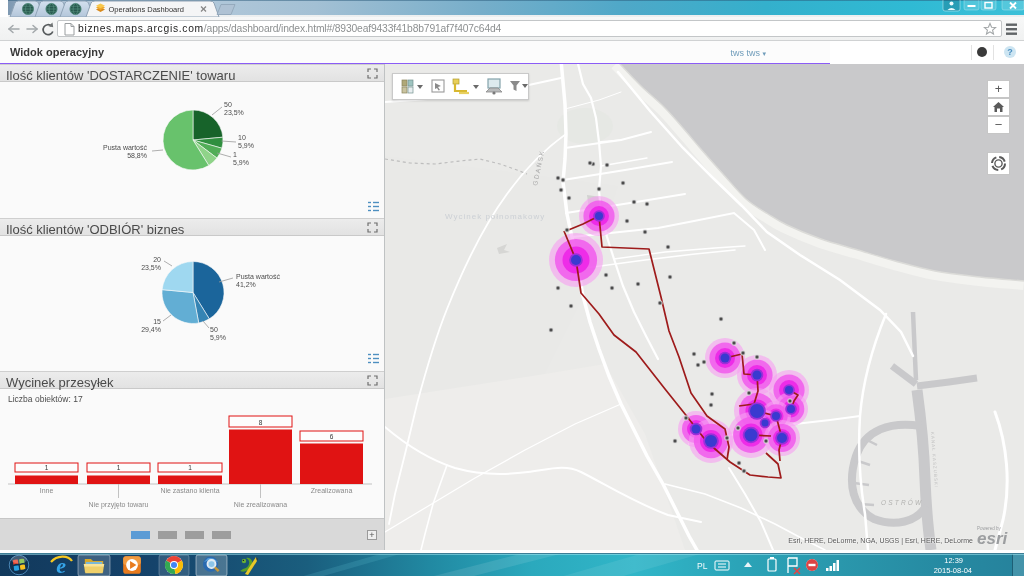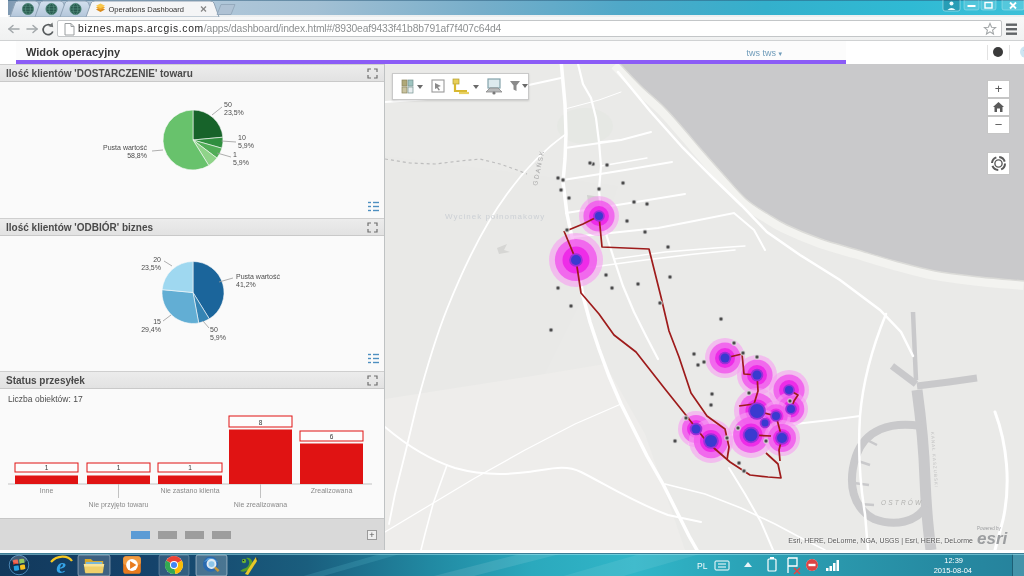--- a/index.html
+++ b/index.html
@@ -7,27 +7,27 @@
 .abs{position:absolute}
 
 #titlebar{left:8px;top:0;width:1024px;height:17px;background:linear-gradient(90deg,#7e99b2 0%,#aabfd2 5%,#b7cbdc 14%,#a3c0d4 30%,#77aeca 46%,#4fa8c8 60%,#34b0cc 74%,#2fbad4 88%,#3cc0d8 100%);}
 #titlebar svg{position:absolute;left:0;top:0}
 
 #toolbar{left:0;top:17px;width:1024px;height:24px;background:linear-gradient(#f7f8f8,#f0f1f1);border-bottom:1px solid #d0d2d3}
 #omni{left:57px;top:3px;width:945px;height:17px;background:#fff;border:1px solid #c3c6c8;border-radius:2px}
 .urltxt{position:absolute;left:20px;top:2px;font-size:10.3px;color:#242424;white-space:nowrap;letter-spacing:.7px}
 .urltxt span{color:#8d9091;letter-spacing:-.15px}
 
-#apphead{left:16px;top:41px;width:830px;height:23px;background:#fcfcfc;border-bottom:4px solid #8b5cf6}
+#apphead{left:0;top:41px;width:830px;height:23px;background:#fcfcfc;border-bottom:1px solid #8b5cf6}
 #apphead .title{position:absolute;left:10px;top:5px;font-size:11px;font-weight:bold;color:#383838}
 #apphead .user{position:absolute;right:64px;top:7px;font-size:9px;color:#6f9cba}
 
 #panel{left:0;top:64px;width:385px;height:486px;background:#fafafa;border-right:1px solid #bfc2c3}
 .whead{position:absolute;left:0;width:384px;height:18px;background:linear-gradient(#ececec,#e2e2e2);border-top:1px solid #cfcfcf;border-bottom:1px solid #c9c9c9}
-.whead .t{position:absolute;left:6px;top:3px;font-size:10px;font-weight:bold;color:#4a4a4a}
+.whead .t{position:absolute;left:6px;top:3px;font-size:13px;font-weight:normal;color:#4a4a4a}
 .maxic{position:absolute;right:6px;top:3px;width:11px;height:11px}
 .legic{position:absolute}
 #pager{position:absolute;left:0;top:454px;width:384px;height:32px;background:#d9d9d9;border-top:1px solid #c6c6c6}
 .dot{position:absolute;top:12px;width:19px;height:8px;background:#9d9d9d}
 
 #map{left:385px;top:64px;width:639px;height:486px;background:#ebebea;overflow:hidden}
 #mtools{position:absolute;left:7px;top:9px;width:137px;height:27px;background:#fff;border:1px solid #c9c9c9;box-shadow:0 1px 2px rgba(0,0,0,.15)}
 .zbox{position:absolute;left:602px;width:23px;height:18px;background:#fff;border:1px solid #c6c6c6;color:#5a5a5a;text-align:center;font-size:13px;line-height:16px}
 
 #taskbar{left:0;top:553px;width:1024px;height:23px;background:linear-gradient(90deg,#12395c 0,#15436b 15%,#1a5e7e 30%,#2189a2 42%,#2ba9bd 52%,#31b6c8 62%,#2ba4b8 72%,#2a97ac 82%,#268aa2 92%,#26829c 100%);border-top:1px solid #3e7e96}
@@ -236,21 +236,21 @@
           <line x1="1" y1="2.5" x2="4" y2="2.5"></line>
           <line x1="6" y1="2.5" x2="12" y2="2.5"></line>
           <line x1="1" y1="6.5" x2="4" y2="6.5"></line>
           <line x1="6" y1="6.5" x2="12" y2="6.5"></line>
           <line x1="1" y1="10.5" x2="4" y2="10.5"></line>
           <line x1="6" y1="10.5" x2="12" y2="10.5"></line>
         </g>
       </svg>
 
   <div class="whead" style="top:307px">
-        <div class="t">Status przesyłek</div>
+        <div class="t">Wycinek przesyłek</div>
     <svg class="maxic">
           <g fill="none" stroke="#6e6e6e" stroke-width="1.2">
             <path d="M1,4 L1,1 L4,1"></path>
             <path d="M7,1 L10,1 L10,4"></path>
             <path d="M10,7 L10,10 L7,10"></path>
             <path d="M4,10 L1,10 L1,7"></path>
           </g>
         </svg>
   </div>
   <svg width="385" height="128" style="position:absolute;left:0;top:326px" id="bars">

